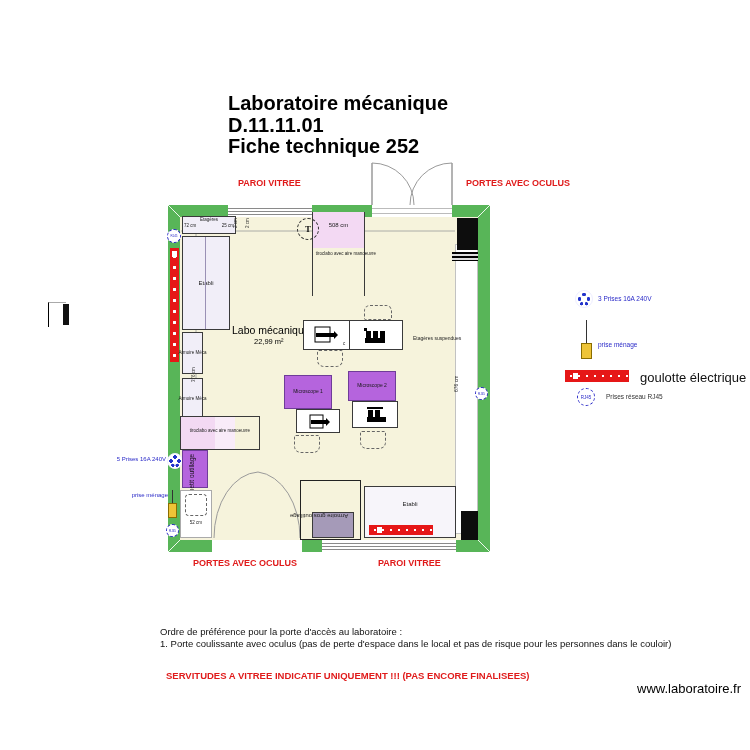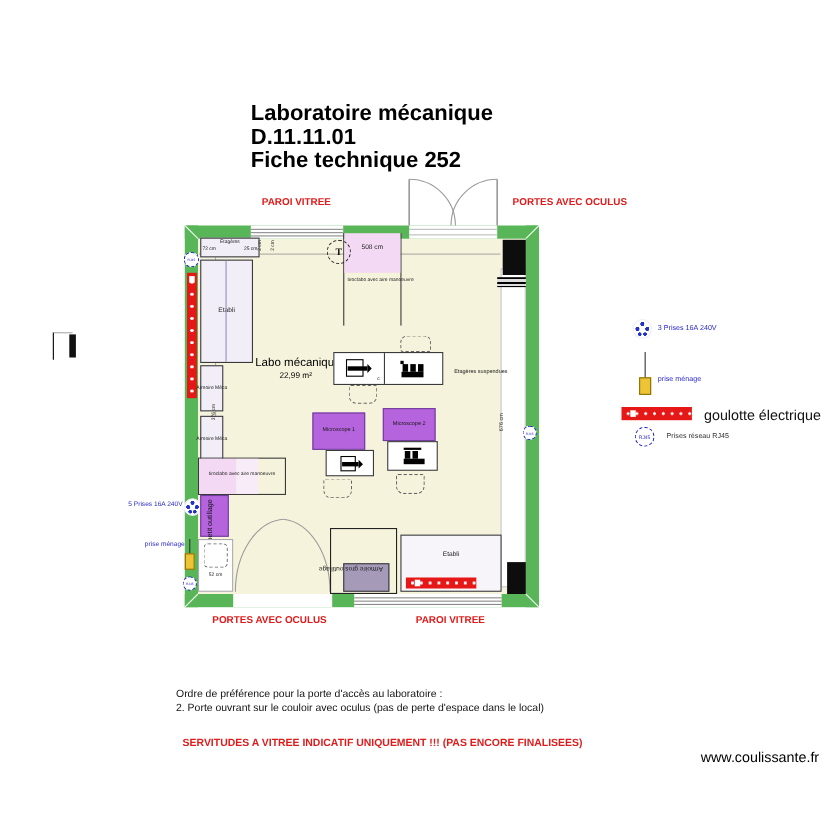--- a/index.html
+++ b/index.html
@@ -236,21 +236,21 @@
   </div>
   <div class="abs" style="left:640px;top:370px;font-size:13px;color:#111;white-space:nowrap;">goulotte électrique</div>
 
   <div class="abs rj45" style="left:577px;top:388px;width:18px;height:18px;font-size:4.5px;">
     <span>RJ45</span>
   </div>
   <div class="abs" style="left:606px;top:393px;font-size:6.5px;color:#333;white-space:nowrap;">Prises réseau RJ45</div>
 
   <div class="abs notes" style="left:160px;top:582px;margin-top:44px;">
     <div>Ordre de préférence pour la porte d'accès au laboratoire :</div>
-    <div>2. Porte ouvrant sur le couloir avec oculus (pas de perte d'espace dans le local)</div>
+    <div>1. Porte coulissante avec oculus (pas de perte d'espace dans le local et pas de risque pour les personnes dans le couloir)</div>
     <div style="height:11px;"></div>
     <div style="height:10px;"></div>
     <div style="color:#e01b1b;font-weight:bold;padding-left:6px;">SERVITUDES A VITREE INDICATIF UNIQUEMENT !!! (PAS ENCORE FINALISEES)</div>
   </div>
 
-  <div class="abs" style="left:637px;top:681px;font-size:13px;color:#000;">www.coulissante.fr</div>
+  <div class="abs" style="left:637px;top:681px;font-size:13px;color:#000;">www.laboratoire.fr</div>
 
 </div>
 
 </body></html>

